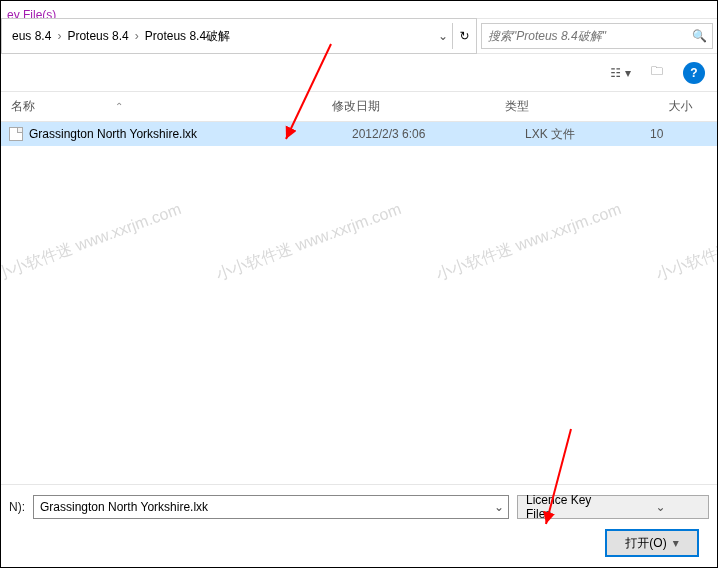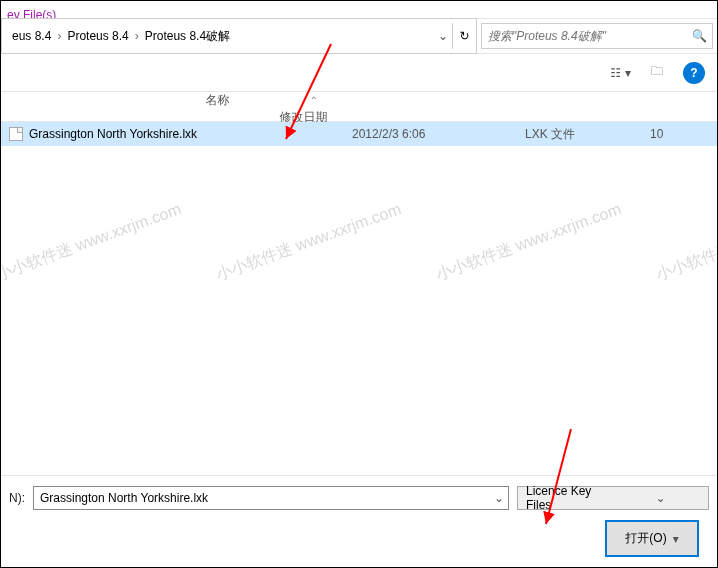--- a/index.html
+++ b/index.html
@@ -10,21 +10,21 @@
 .crumb { padding: 0 6px; color: #000; white-space: nowrap; }
 .sep { color: #777; }
 .histbtn { width: 18px; display: flex; justify-content: center; color: #555; }
 .refresh { width: 24px; height: 26px; display: flex; align-items: center; justify-content: center; border-left: 1px solid #ccc; }
 .searchbox { width: 232px; height: 26px; border: 1px solid #ccc; display: flex; align-items: center; margin-right: 4px; }
 .searchbox input { border: none; outline: none; flex: 1; padding: 0 6px; color: #888; font-style: italic; }
 .searchbox .mag { width: 24px; display: flex; justify-content: center; color: #444; }
 .toolbar { height: 38px; display: flex; align-items: center; justify-content: flex-end; padding-right: 12px; gap: 20px; border-bottom: 1px solid #e6e6e6; }
 .viewbtn { display: flex; align-items: center; gap: 4px; color: #555; }
 .help { width: 22px; height: 22px; border-radius: 50%; background: #0078d7; color: #fff; display: flex; align-items: center; justify-content: center; font-weight: bold; }
-.header { display: flex; align-items: center; height: 30px; border-bottom: 1px solid #e6e6e6; color: #555; padding-right: 6px; flex-direction: column; }
+.header { display: flex; align-items: center; height: 30px; border-bottom: 1px solid #e6e6e6; color: #555; padding-right: 6px; }
 .header .col { padding: 0 10px; }
 .c-name { width: 321px; display: flex; align-items: center; gap: 80px; }
 .c-date { width: 173px; }
 .c-type { width: 155px; }
 .c-size { flex: 1; text-align: center; }
 .rowarea { height: 280px; background: #fff; position: relative; }
 .filerow { display: flex; align-items: center; height: 24px; background: #cde8ff; }
 .filerow .fname { width: 321px; display: flex; align-items: center; gap: 6px; padding-left: 8px; }
 .filerow .fdate { width: 173px; color: #555; padding-left: 30px;}
 .filerow .ftype { width: 155px; color: #555; padding-left: 30px;}
@@ -34,21 +34,21 @@
 .bottombar { position: absolute; bottom: 0; left: 0; right: 0; border-top: 1px solid #e6e6e6; padding: 10px 8px; display: flex; flex-direction: column; gap: 10px; }
 .row1 { display: flex; align-items: center; gap: 8px; }
 .lbl { color: #222; }
 .fnamebox { flex: 1; height: 24px; border: 1px solid #888; display: flex; align-items: center; }
 .fnamebox input { border: none; outline: none; flex: 1; padding: 0 6px; background: transparent; }
 .fnamebox .drop { width: 18px; text-align: center; color: #555; }
 .filterbox { width: 192px; height: 24px; border: 1px solid #aaa; background: #efefef; display: flex; align-items: center; }
 .filterbox span { flex: 1; padding: 0 8px; }
 .filterbox .drop { width: 18px; text-align: center; color: #555; }
 .row2 { display: flex; justify-content: flex-end; gap: 8px; padding-right: 10px; }
-.btn { width: 94px; height: 37px; border: 2px solid transparent; background: #e1e1e1; display: flex; align-items: center; justify-content: center; cursor: pointer; }
+.btn { width: 94px; height: 28px; border: 2px solid transparent; background: #e1e1e1; display: flex; align-items: center; justify-content: center; cursor: pointer; }
 .btn.primary { border: 2px solid #0078d7; }
 .watermark { position: absolute; color: #d9d9d9; font-size: 16px; transform: rotate(-20deg); pointer-events: none; white-space: nowrap; }
 .sortarrow { font-size: 10px; color: #888; }
 .arrow { position: absolute; pointer-events: none; }
 .arrow svg { overflow: visible; }
 </style>
 </head>
 <body>
 
 <div class="titlebar">
@@ -80,20 +80,21 @@
   <span style="color:#555">🗀</span>
   <span class="help">?</span>
 </div>
 
 <div class="header">
   <div class="col c-name">
     <span>名称</span>
     <span class="sortarrow">⌃</span>
   </div>
   <div class="col c-date">修改日期</div>
+  <div class="col c-type">类型</div>
   <div class="col c-size">大小</div>
 </div>
 
 <div class="rowarea">
   <div class="filerow">
     <div class="fname">
       <span class="fileicon"></span>
       <span>Grassington North Yorkshire.lxk</span>
     </div>
     <div class="fdate">2012/2/3 6:06</div>

